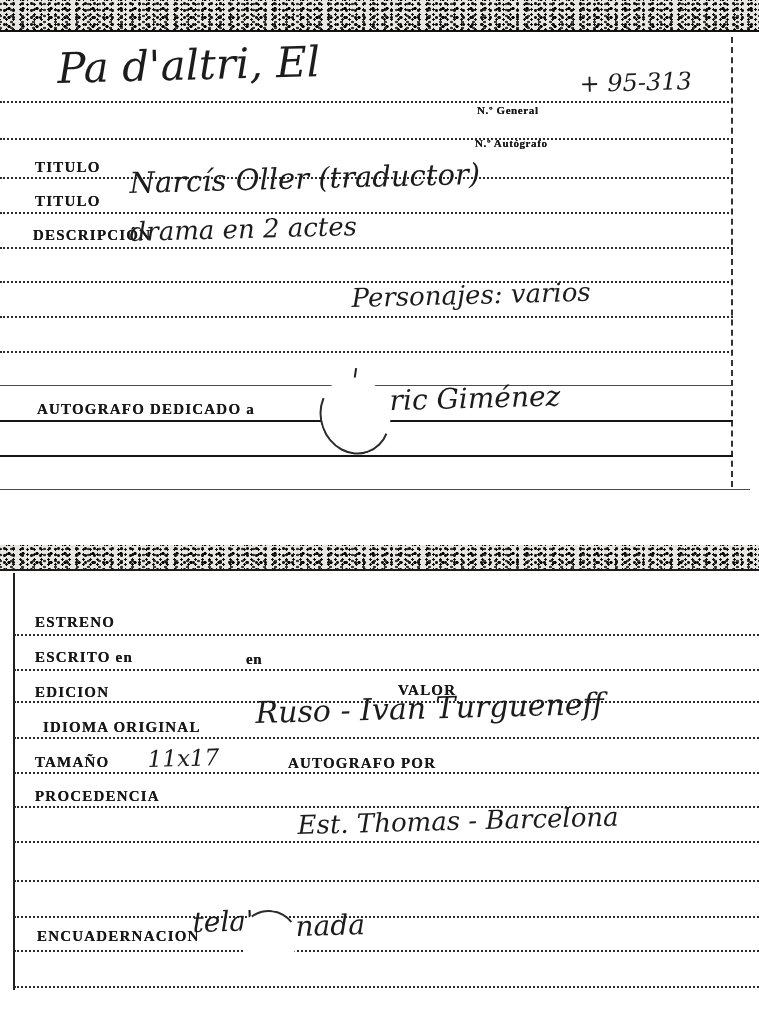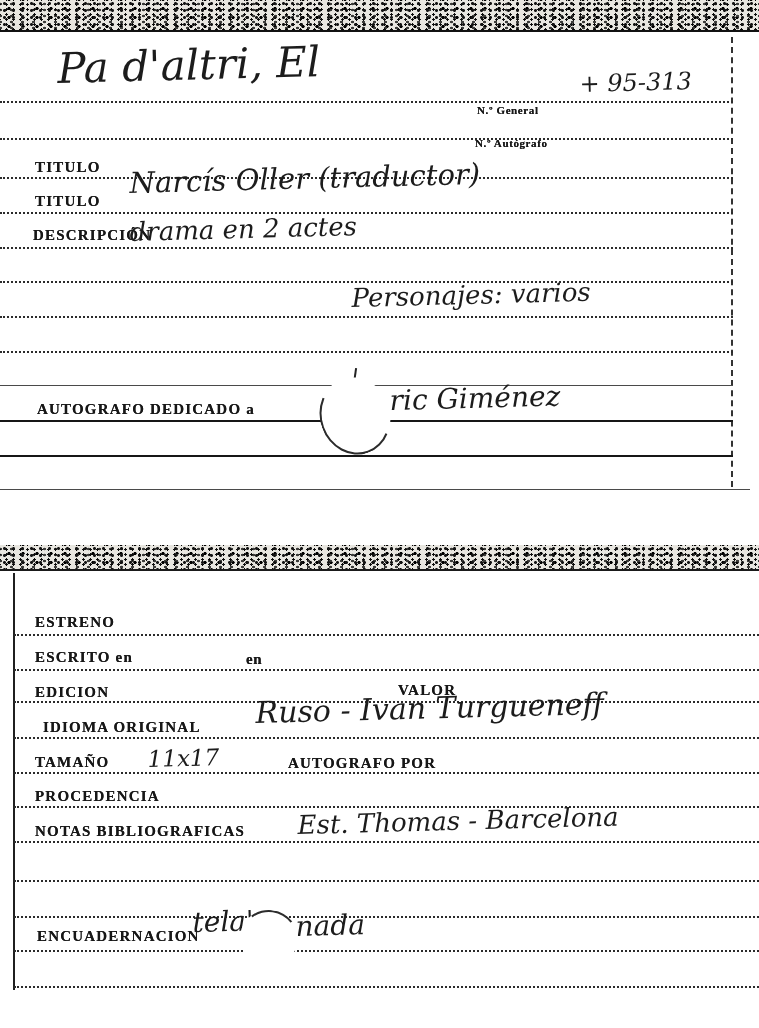--- a/index.html
+++ b/index.html
@@ -111,21 +111,20 @@
 
   <div class="abs lbl" style="left:35px; top:614px;">ESTRENO</div>
   <div class="abs lbl" style="left:35px; top:649px;">ESCRITO en</div>
   <div class="abs lbl" style="left:246px; top:651px; letter-spacing:0.5px;">en</div>
   <div class="abs lbl" style="left:35px; top:684px;">EDICION</div>
   <div class="abs lbl" style="left:398px; top:682px;font-family:Liberation Serif, serif;">VALOR</div>
   <div class="abs lbl" style="left:43px; top:719px;">IDIOMA ORIGINAL</div>
   <div class="abs lbl" style="left:35px; top:754px;">TAMAÑO</div>
   <div class="abs lbl" style="left:288px; top:755px;">AUTOGRAFO POR</div>
   <div class="abs lbl" style="left:35px; top:788px;">PROCEDENCIA</div>
-  <div class="abs lbl" style="left:35px; top:823px;">NOTAS BIBLIOGRAFICAS</div>
   <div class="abs lbl" style="left:37px; top:928px;">ENCUADERNACION</div>
 
   <div class="abs hand" style="left:256px; top:695px; font-size:30px;">Ruso - Ivan Turgueneff</div>
   <div class="abs hand" style="left:148px; top:746px; font-size:23px;">11x17</div>
   <div class="abs hand" style="left:298px; top:810px; font-size:26px;">Est. Thomas - Barcelona</div>
   <div class="abs hand" style="left:193px; top:906px; font-size:28px;">tela'</div>
   <div class="abs hand" style="left:296px; top:910px; font-size:28px;">nada</div>
 
   <div class="abs punch punch-top" style="left:240px; top:910px; width:54px; height:52px;"></div>
 

